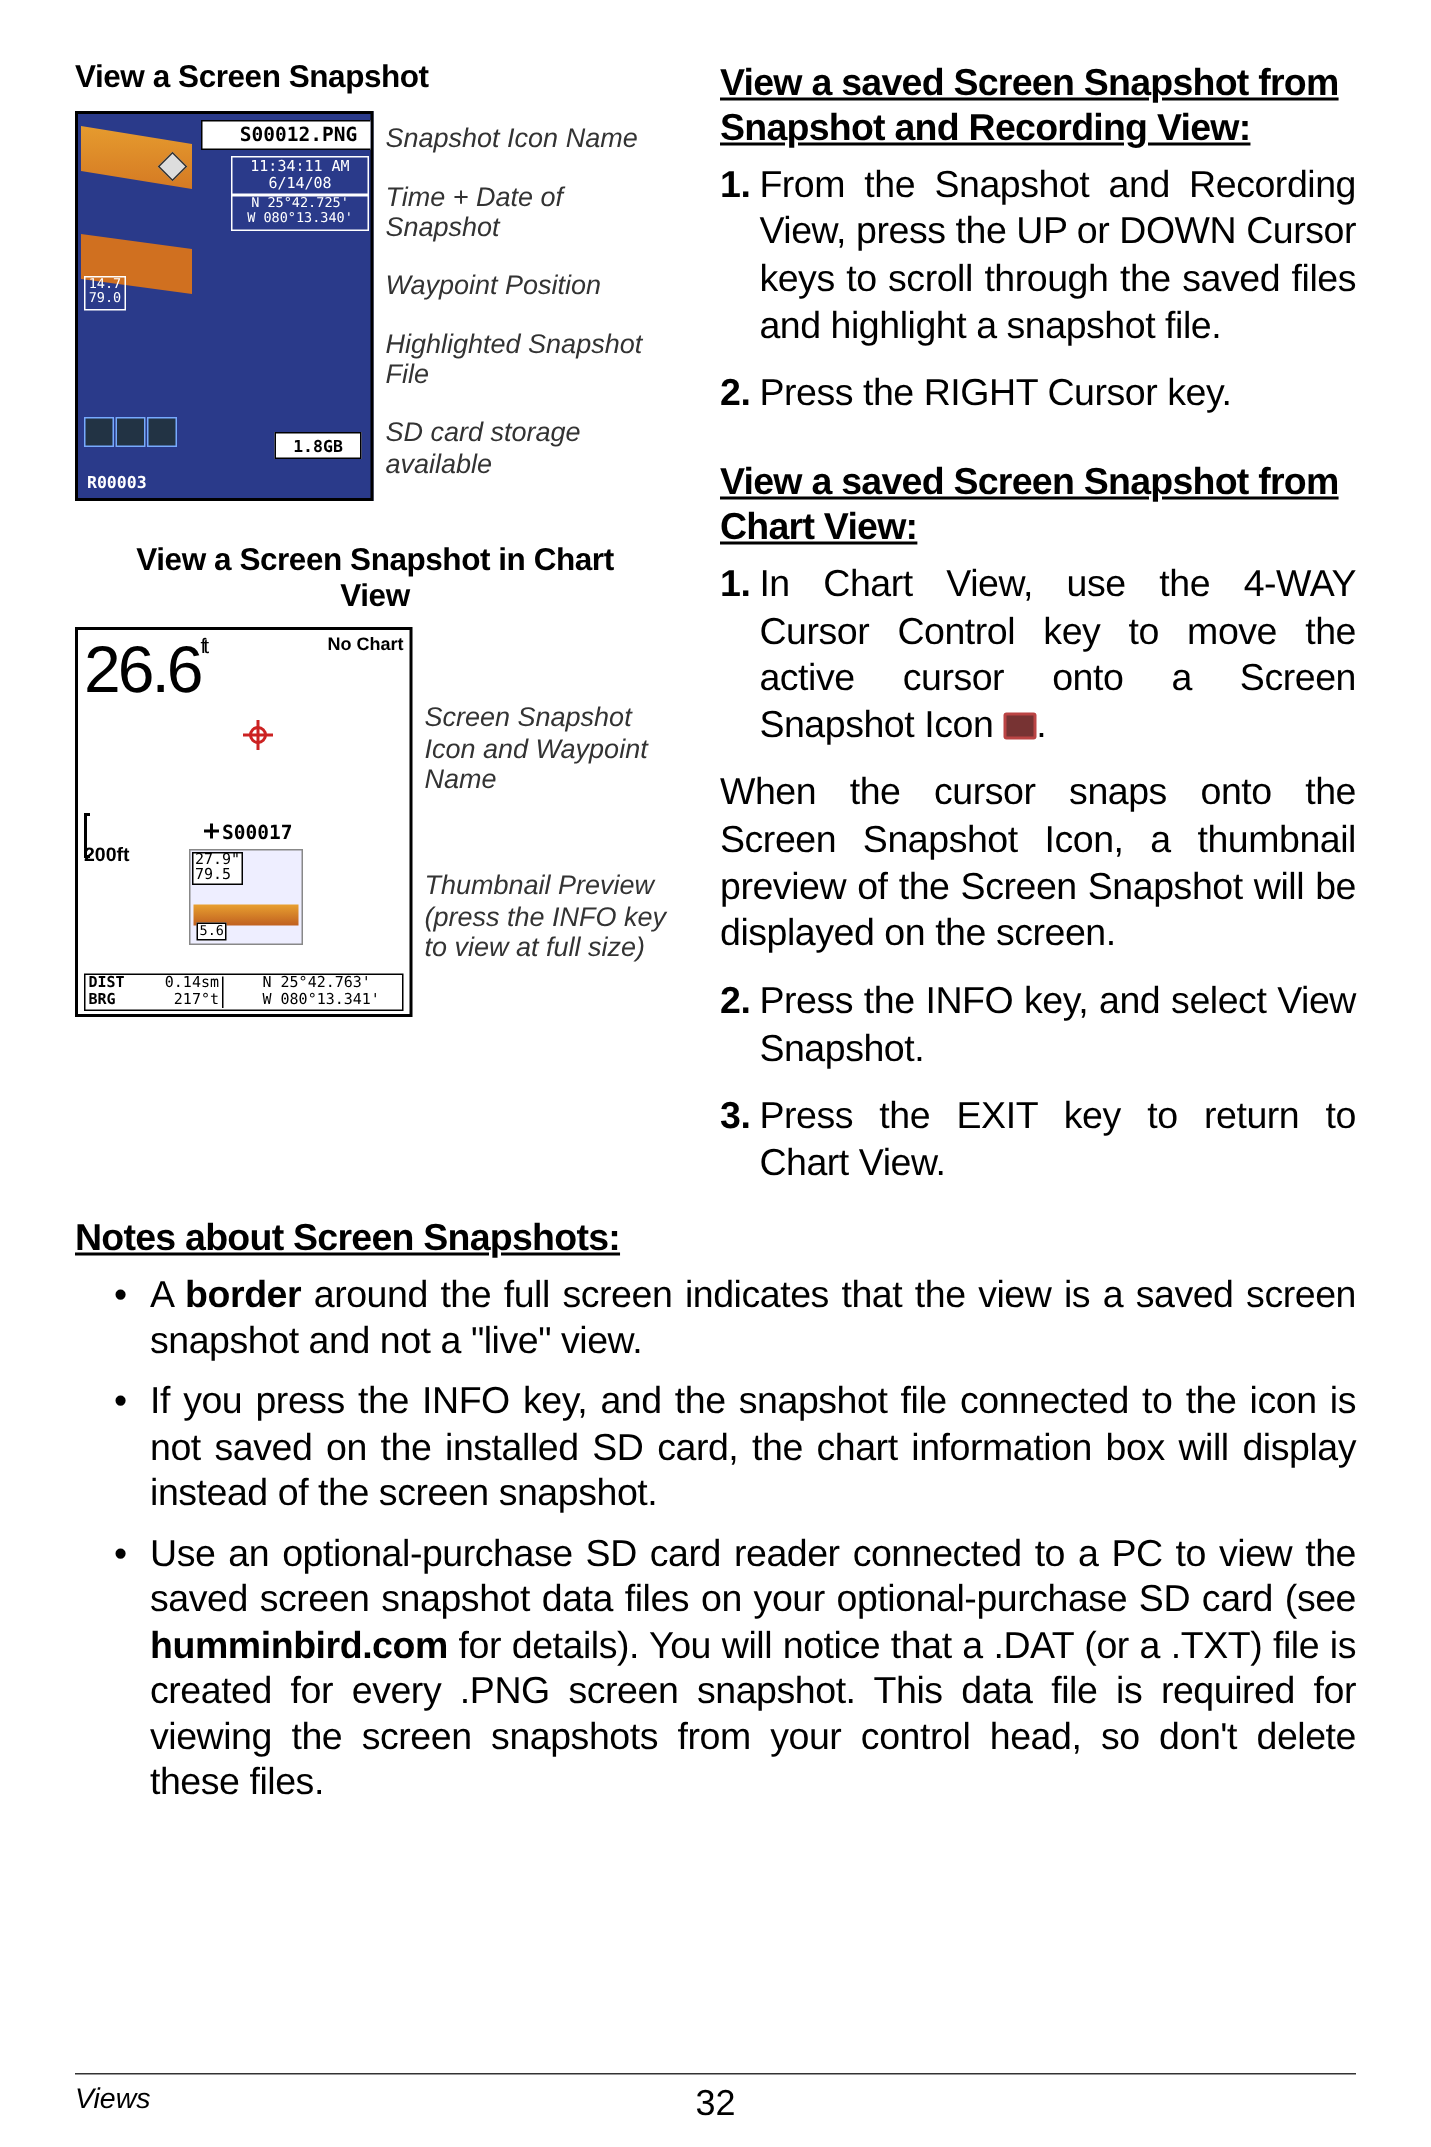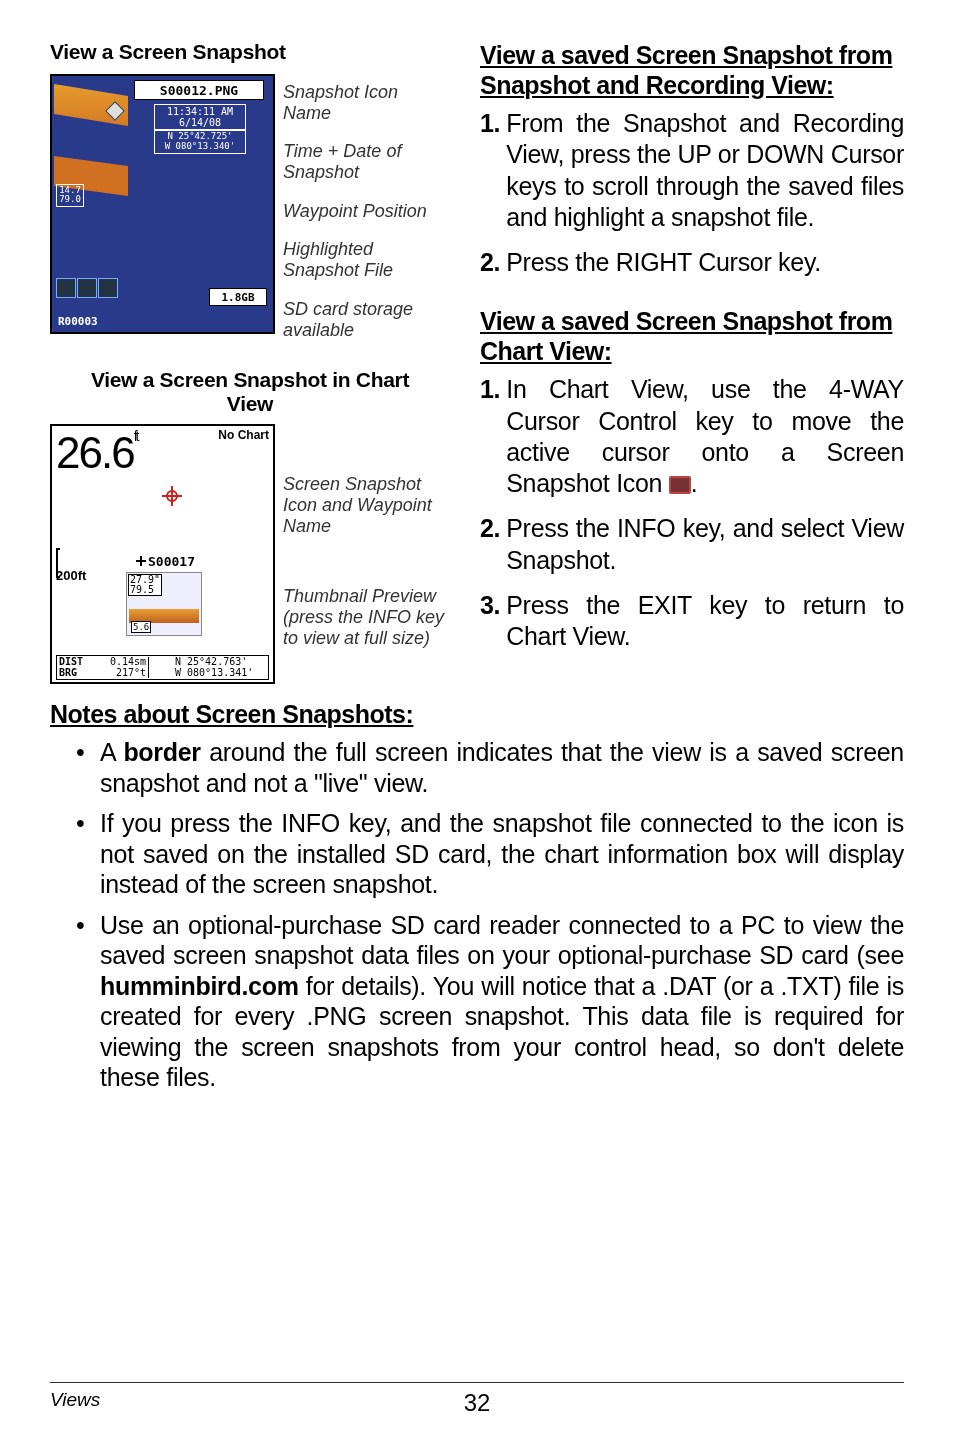--- a/index.html
+++ b/index.html
@@ -13,21 +13,21 @@
     position: relative;
     font-stretch: condensed;
   }
   .columns { display: flex; gap: 30px; }
   .left-col { width: 400px; flex-shrink: 0; }
   .right-col { flex: 1; }
   .fig-title { font-weight: bold; font-size: 21px; margin-bottom: 10px; letter-spacing: -0.3px; }
   .fig-title.center { text-align: center; padding: 0 40px; margin-bottom: 8px; }
   .fig-wrap { display: flex; align-items: flex-start; gap: 8px; margin-bottom: 28px; }
   .screen {
-    width: 225px; height: 260px;
+    width: 199px; height: 260px;
     border: 2px solid #000; background: #2a3a8a;
     position: relative; overflow: hidden;
   }
   .screen2 {
     width: 225px; height: 260px;
     border: 2px solid #000; background: #fff;
     position: relative; overflow: hidden;
   }
   .annotations { flex: 1; font-style: italic; font-size: 18px; line-height: 1.15; display: flex; flex-direction: column; gap: 18px; padding-top: 8px; color:#333; }
   .annotations .ann { }
@@ -154,20 +154,21 @@
         <span class="num">2.</span>
         <span class="body">Press the RIGHT Cursor key.</span>
       </div>
 
     <div style="height:14px"></div>
     <div class="section-head">View a saved Screen Snapshot from Chart View:</div>
     <div class="step">
         <span class="num">1.</span>
         <span class="body"><span>In Chart View, use the 4-WAY Cursor Control key to move the active cursor onto a Screen Snapshot Icon </span><span class="icon-inline"></span><span>.</span></span>
       </div>
+    <div class="para">When the cursor snaps onto the Screen Snapshot Icon, a thumbnail preview of the Screen Snapshot will be displayed on the screen.</div>
     <div class="step">
         <span class="num">2.</span>
         <span class="body">Press the INFO key, and select View Snapshot.</span>
       </div>
     <div class="step">
         <span class="num">3.</span>
         <span class="body">Press the EXIT key to return to Chart View.</span>
       </div>
   </div>
 </div>

